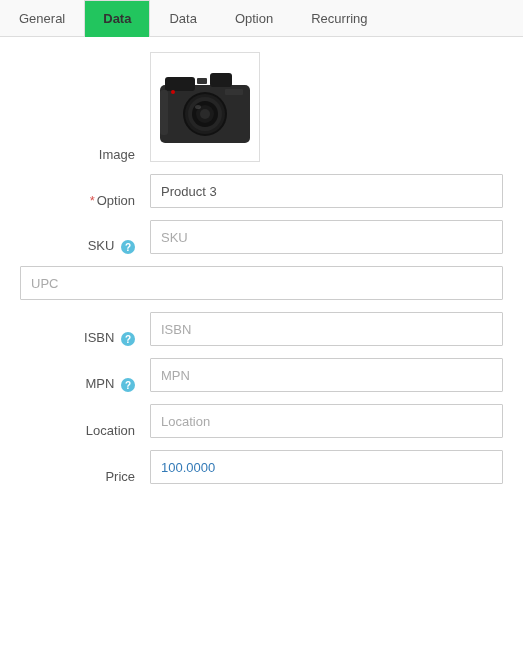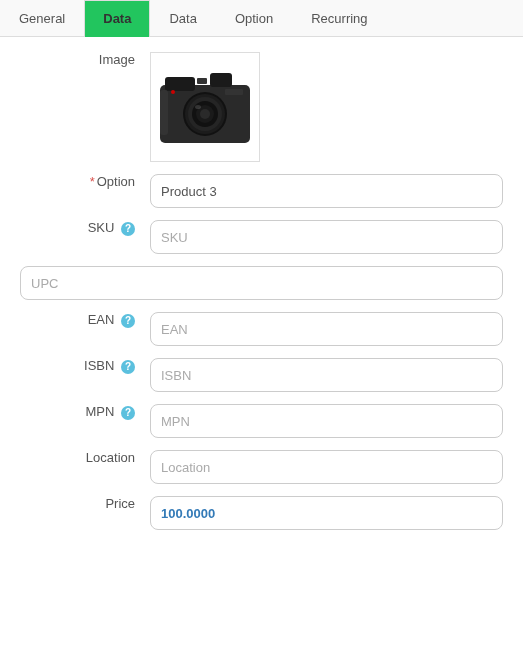--- a/index.html
+++ b/index.html
@@ -34,21 +34,21 @@
       font-weight: bold;
       margin-bottom: -1px;
     }
 
     
     .form-content {
       padding: 15px 20px;
     }
     .form-row {
       display: flex;
-      align-items: flex-start;
+      align-items: flex-end;
       margin-bottom: 12px;
     }
     .form-label {
       width: 130px;
       text-align: right;
       padding-right: 15px;
       font-size: 13px;
       color: #555;
       flex-shrink: 0;
     }
@@ -68,33 +68,32 @@
       font-size: 10px;
       font-weight: bold;
       margin-left: 3px;
       cursor: pointer;
       vertical-align: middle;
     }
     .form-input {
       flex: 1;
       height: 34px;
       border: 1px solid #ccc;
-      border-radius: 8px;
+      border-radius: 1px;
       padding: 6px 10px;
       font-size: 13px;
       color: #555;
       background: #fff;
       outline: none;
     }
     .form-input::placeholder {
       color: #aaa;
     }
     .form-input.price-value {
       color: #337ab7;
-      font-weight: bold;
     }
 
     
     .image-container {
       border: 1px solid #ddd;
       width: 110px;
       height: 110px;
       display: flex;
       align-items: center;
       justify-content: center;
@@ -159,27 +158,20 @@
       <span>SKU</span>
       <span class="help-icon">?</span>
     </div>
     <input class="form-input" type="text" placeholder="SKU" style="">
   </div>
 
   <div class="form-row">
     <input class="form-input" type="text" placeholder="UPC" style="">
   </div>
 
-  <div class="form-row">
-    <div class="form-label">
-      <span>EAN</span>
-      <span class="help-icon">?</span>
-    </div>
-    <input class="form-input" type="text" placeholder="EAN" style="">
-  </div>
 
 
   <div class="form-row">
     <div class="form-label">
       <span>ISBN</span>
       <span class="help-icon">?</span>
     </div>
     <input class="form-input" type="text" placeholder="ISBN" style="">
   </div>
 

